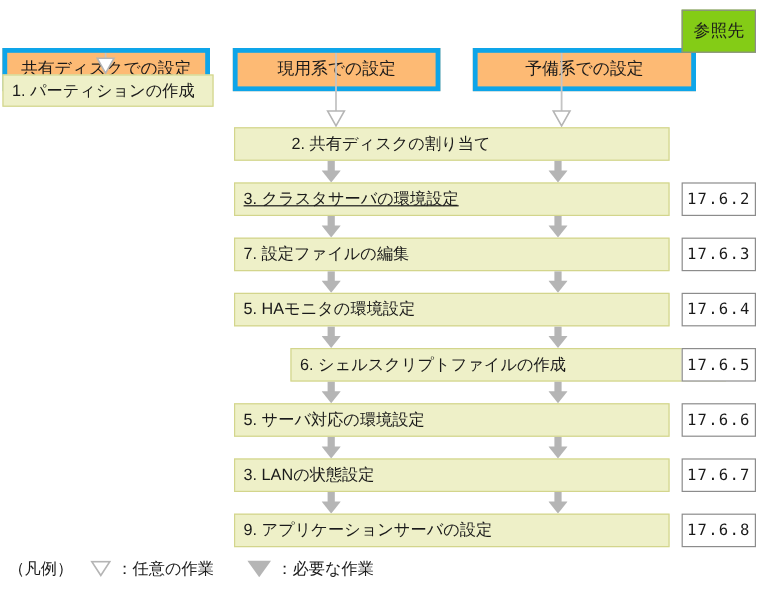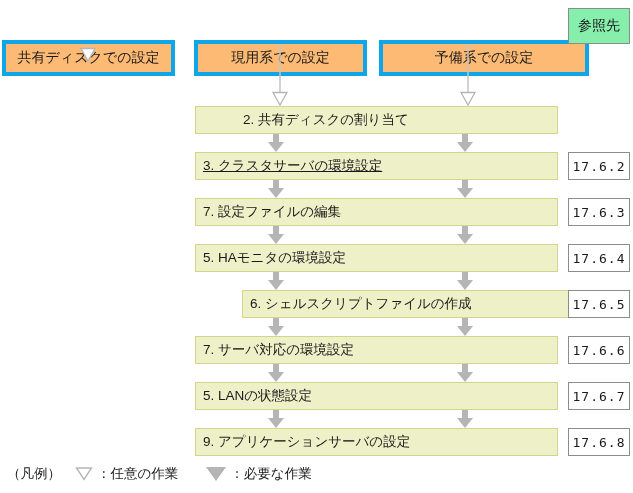--- a/index.html
+++ b/index.html
@@ -6,21 +6,21 @@
   .canvas{
     position:relative;width:633px;height:493px;background:#ffffff;
     font-family:"Liberation Sans","DejaVu Sans",sans-serif;color:#1a1a1a;overflow:hidden;
   }
   .box{position:absolute;box-sizing:border-box;display:flex;align-items:center;}
   .col-header{
     background:#fdba74;border:4px solid #0ea5e9;justify-content:center;
     font-size:14px;top:8px;height:36px;margin-top:32px;
   }
   .ref-header{
-    background:#86efac;border:1px solid #8c8c8c;justify-content:center;
+    background:#84cc16;border:1px solid #8c8c8c;justify-content:center;
     font-size:14px;top:8px;height:36px;
   }
   .step{
     background:#eef0c8;border:1px solid #d3d58c;padding-left:7px;
     font-size:13.5px;left:195px;width:363px;height:28px;
   }
   .step-first{left:2px;top:62px;width:176px;height:27px;}
   .refbox{
     background:#ffffff;border:1px solid #8c8c8c;justify-content:center;
     left:568px;width:62px;height:28px;
@@ -37,21 +37,21 @@
   .legend .lg-item + .lg-item{margin-left:28px;}
   .legend svg{margin-right:4px;}
 </style>
 </head>
 <body>
 
 <div class="canvas">
 
   <div class="box col-header" style="left:2px;width:173px;">共有ディスクでの設定</div>
   <div class="box col-header" style="left:194px;width:173px;">現用系での設定</div>
-  <div class="box col-header" style="left:379px;width:210px;">予備系での設定</div>
+  <div class="box col-header" style="left:394px;width:186px;">予備系での設定</div>
   <div class="box ref-header" style="left:568px;width:62px;">参照先</div>
 
   <div class="arrow" style="left:79px;top:44px;">
     <svg width="18" height="18" viewBox="0 0 18 18">
       <line x1="9" y1="0" x2="9" y2="5" stroke="#c4c4c4" stroke-width="1.5"></line>
       <polygon points="2,4.5 16,4.5 9,17" fill="#ffffff" stroke="#b5b5b5" stroke-width="1.3"></polygon>
     </svg>
   </div>
 
   <div class="arrow" style="left:271px;top:44px;">
@@ -60,28 +60,29 @@
       <polygon points="2,48.5 16,48.5 9,61" fill="#ffffff" stroke="#b5b5b5" stroke-width="1.3"></polygon>
     </svg>
   </div>
   <div class="arrow" style="left:459px;top:44px;">
     <svg width="18" height="62" viewBox="0 0 18 62">
       <line x1="9" y1="0" x2="9" y2="49" stroke="#c4c4c4" stroke-width="1.5"></line>
       <polygon points="2,48.5 16,48.5 9,61" fill="#ffffff" stroke="#b5b5b5" stroke-width="1.3"></polygon>
     </svg>
   </div>
 
+  <div class="box step step-first">1. パーティションの作成</div>
 
   <div class="box step" style="top:106px;padding-left:47px;">2. 共有ディスクの割り当て</div>
   <div class="box step" style="top:152px;text-decoration:underline;">3. クラスタサーバの環境設定</div>
   <div class="box step" style="top:198px;">7. 設定ファイルの編集</div>
   <div class="box step" style="top:244px;">5. HAモニタの環境設定</div>
   <div class="box step" style="top:290px;margin-left:47px;">6. シェルスクリプトファイルの作成</div>
-  <div class="box step" style="top:336px;">7. サーバ対応の環境設定</div>
-  <div class="box step" style="top:382px;">5. LANの状態設定</div>
+  <div class="box step" style="top:336px;">5. サーバ対応の環境設定</div>
+  <div class="box step" style="top:382px;">3. LANの状態設定</div>
   <div class="box step" style="top:428px;">9. アプリケーションサーバの設定</div>
 
   <div class="box refbox" style="top:152px;">17.6.2</div>
   <div class="box refbox" style="top:198px;">17.6.3</div>
   <div class="box refbox" style="top:244px;">17.6.4</div>
   <div class="box refbox" style="top:290px;">17.6.5</div>
   <div class="box refbox" style="top:336px;">17.6.6</div>
   <div class="box refbox" style="top:382px;">17.6.7</div>
   <div class="box refbox" style="top:428px;">17.6.8</div>
 

